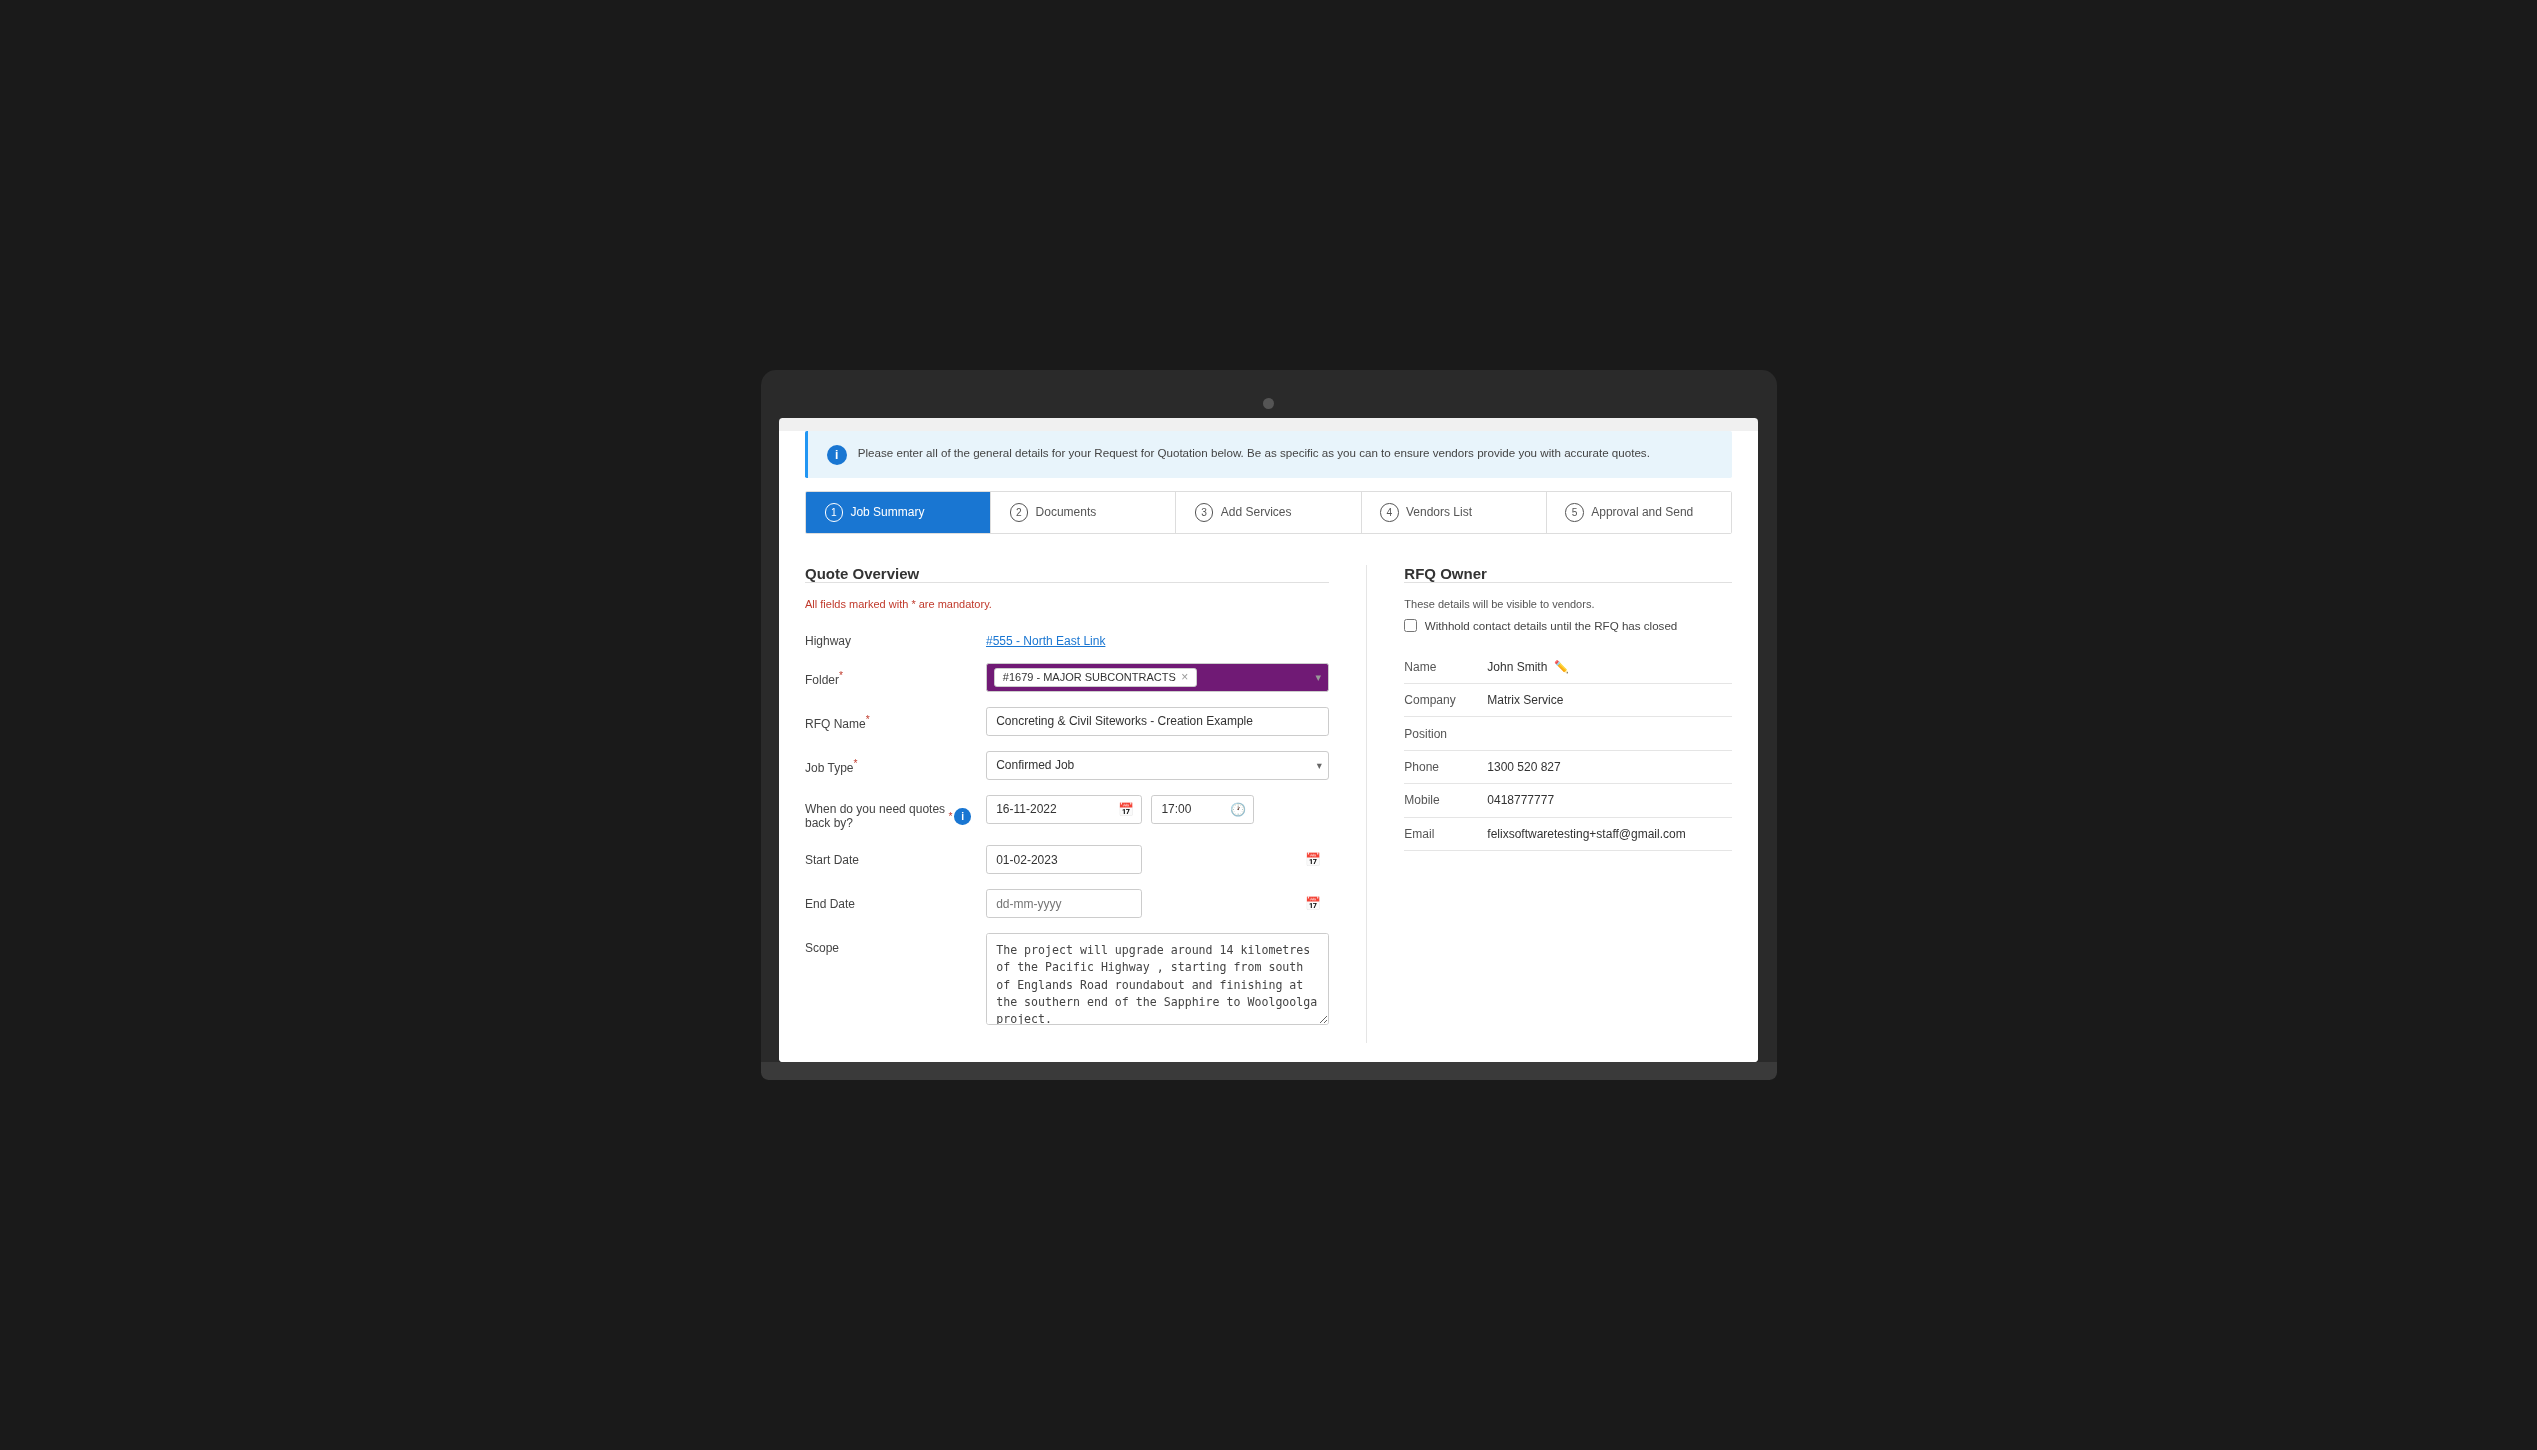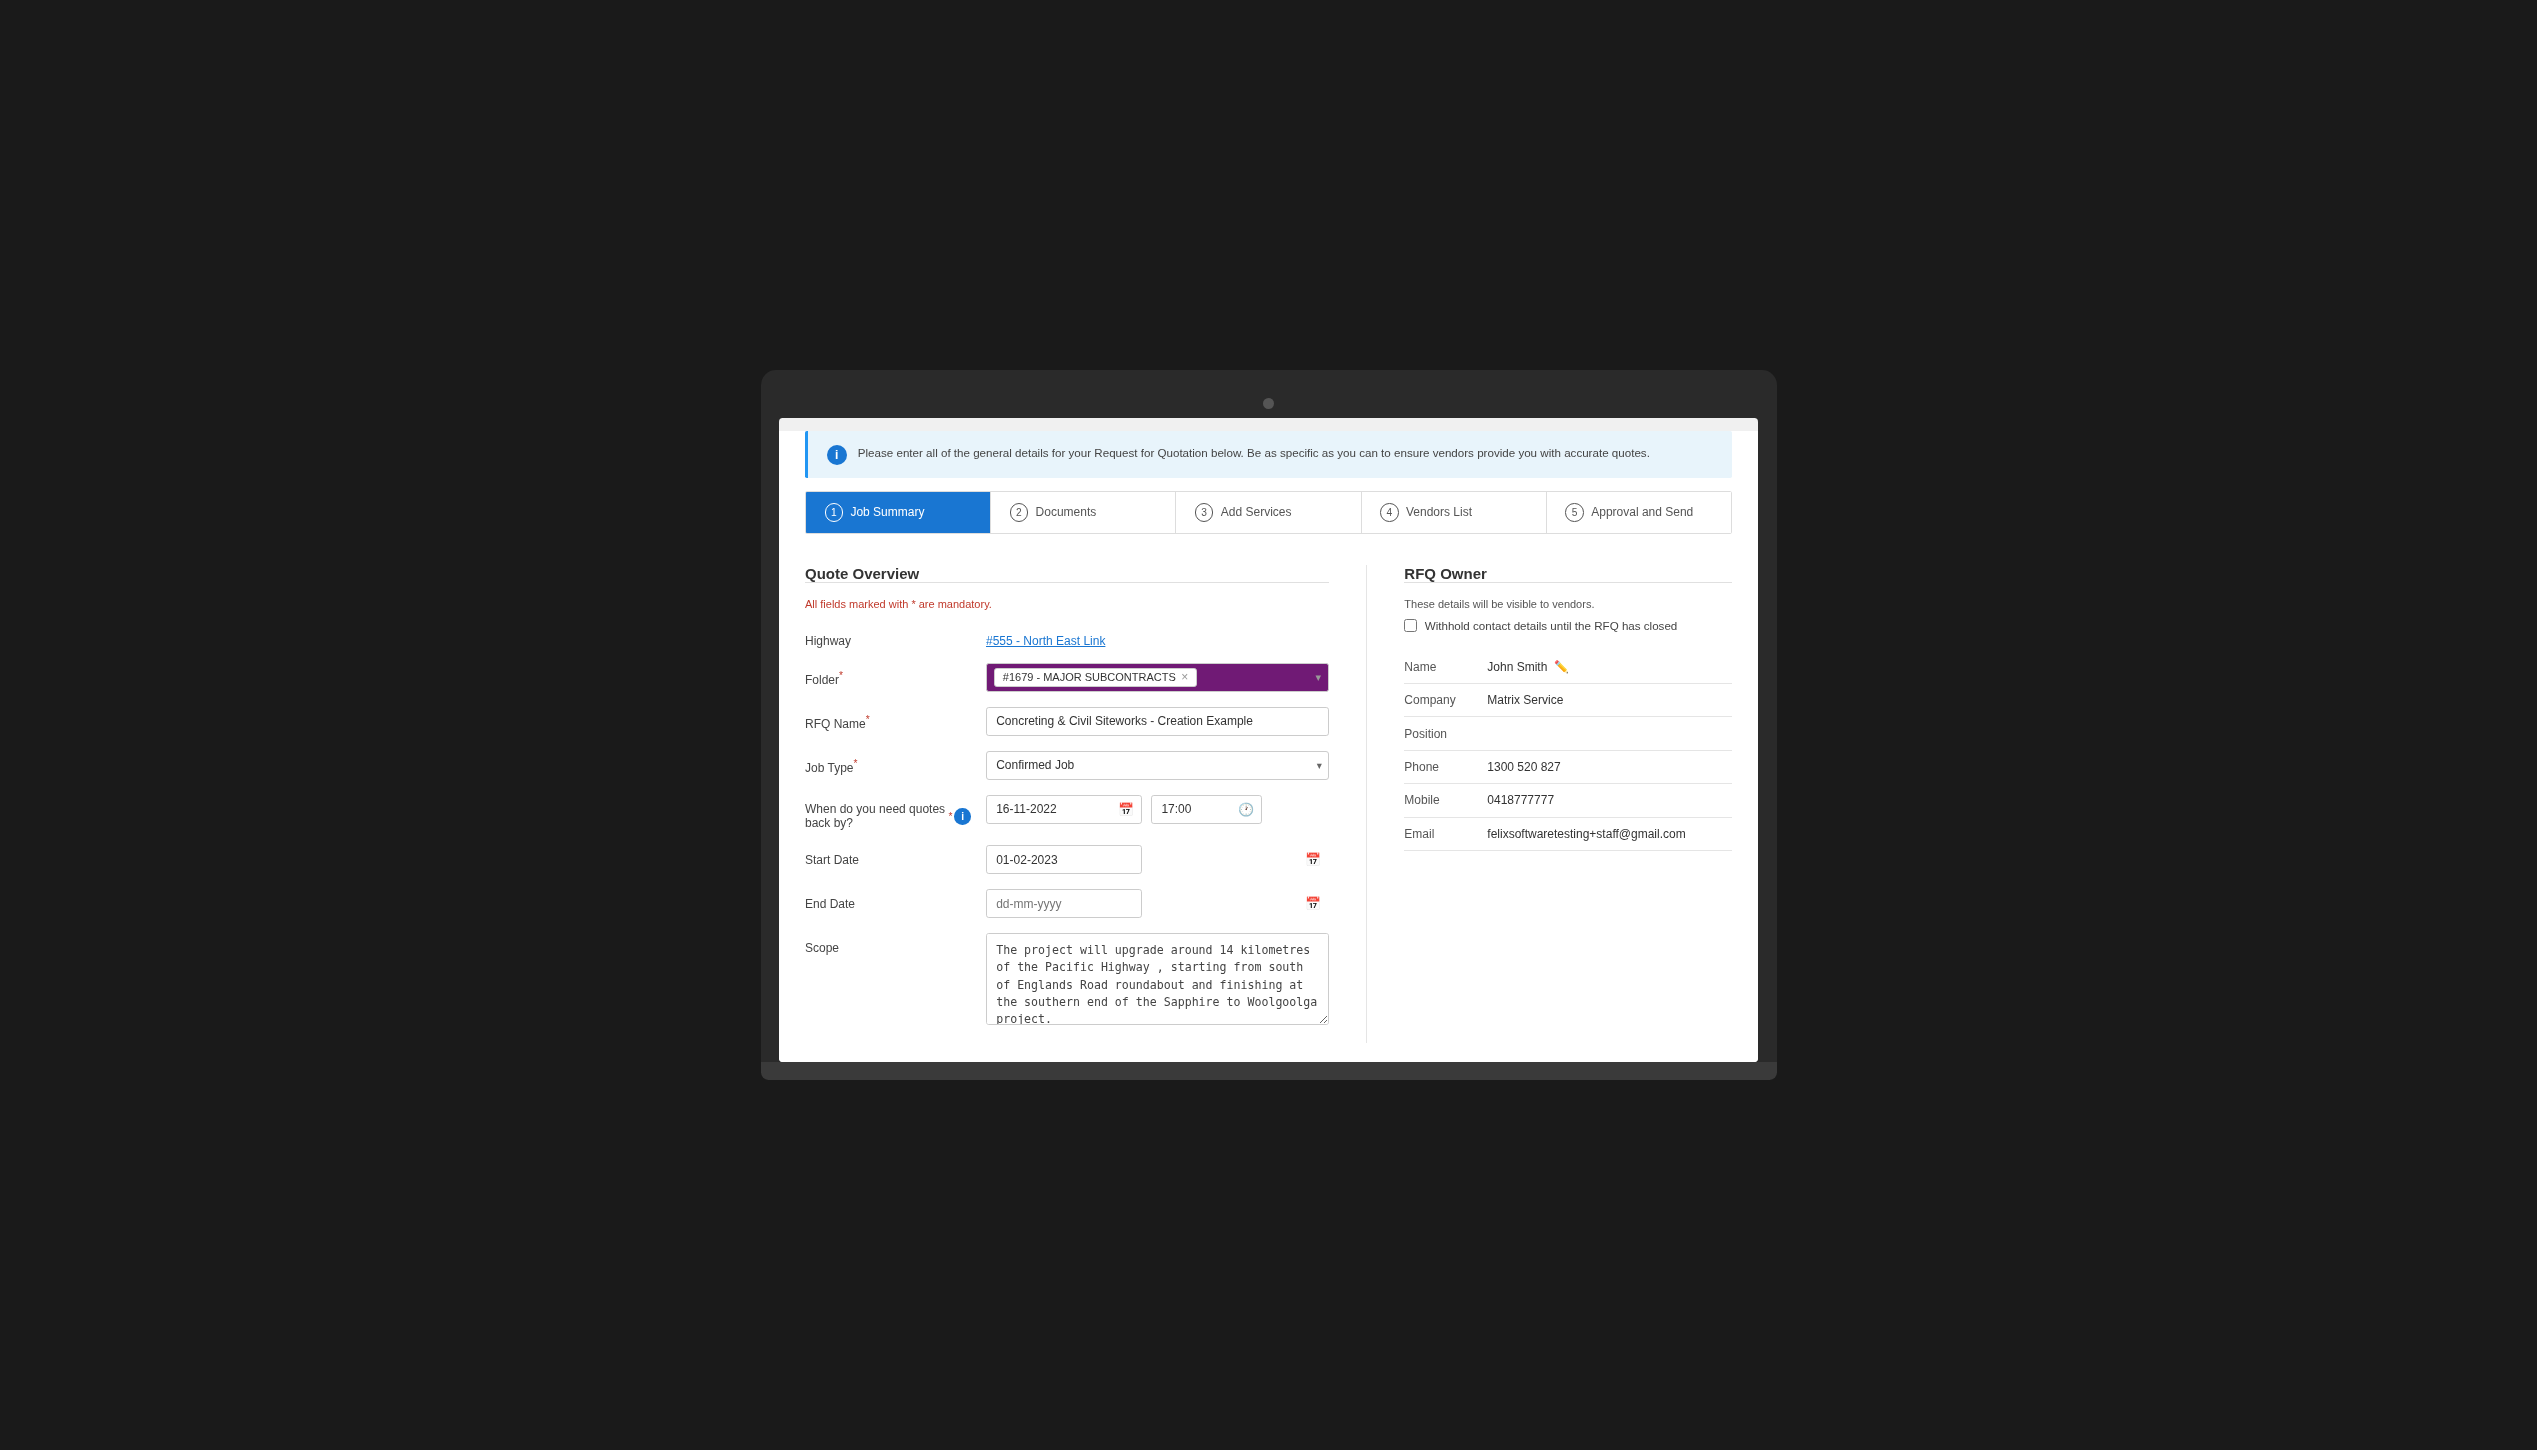--- a/index.html
+++ b/index.html
@@ -262,21 +262,21 @@
       padding-right: 12px;
       width: 156px;
     }
     .time-input-wrap {
       position: relative;
       display: flex;
       align-items: center;
     }
     .time-input-wrap input {
       padding-right: 30px;
-      width: 111px;
+      width: 103px;
     }
     .scope-textarea {
       width: 100%;
       height: 92px;
       padding: 7.4px 9.2px;
       font-size: 11.6px;
       border: 0.9px solid #ccc;
       border-radius: 2.8px;
       color: #444;
       resize: vertical;

